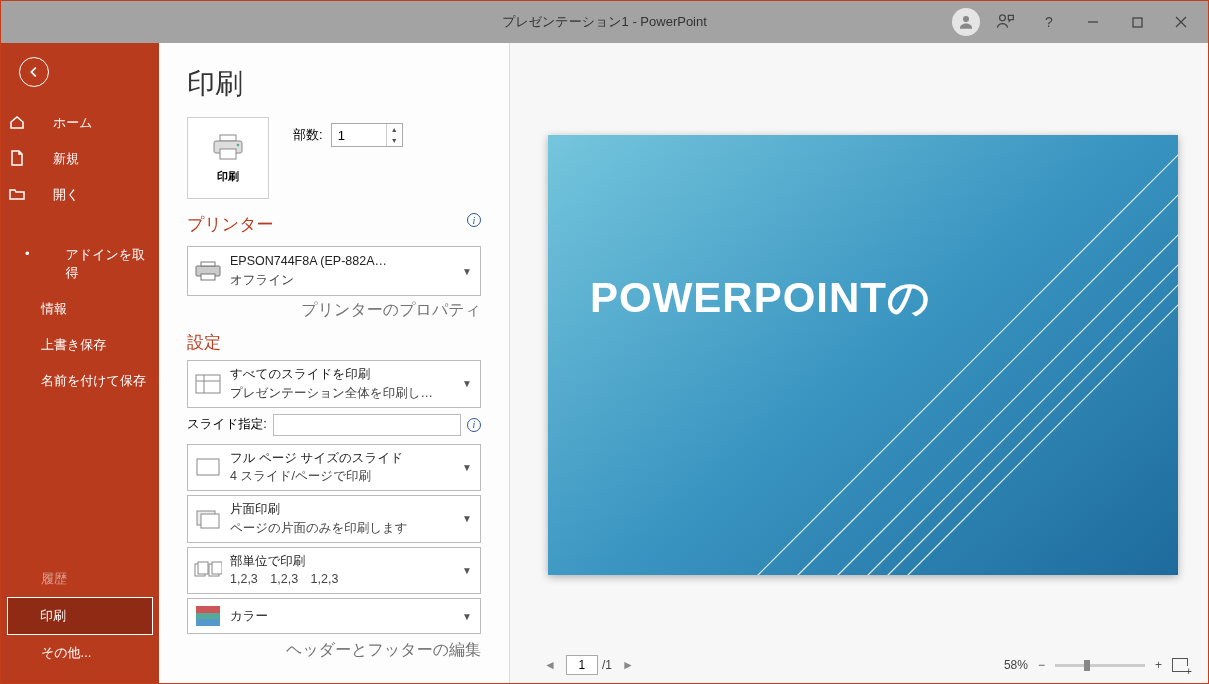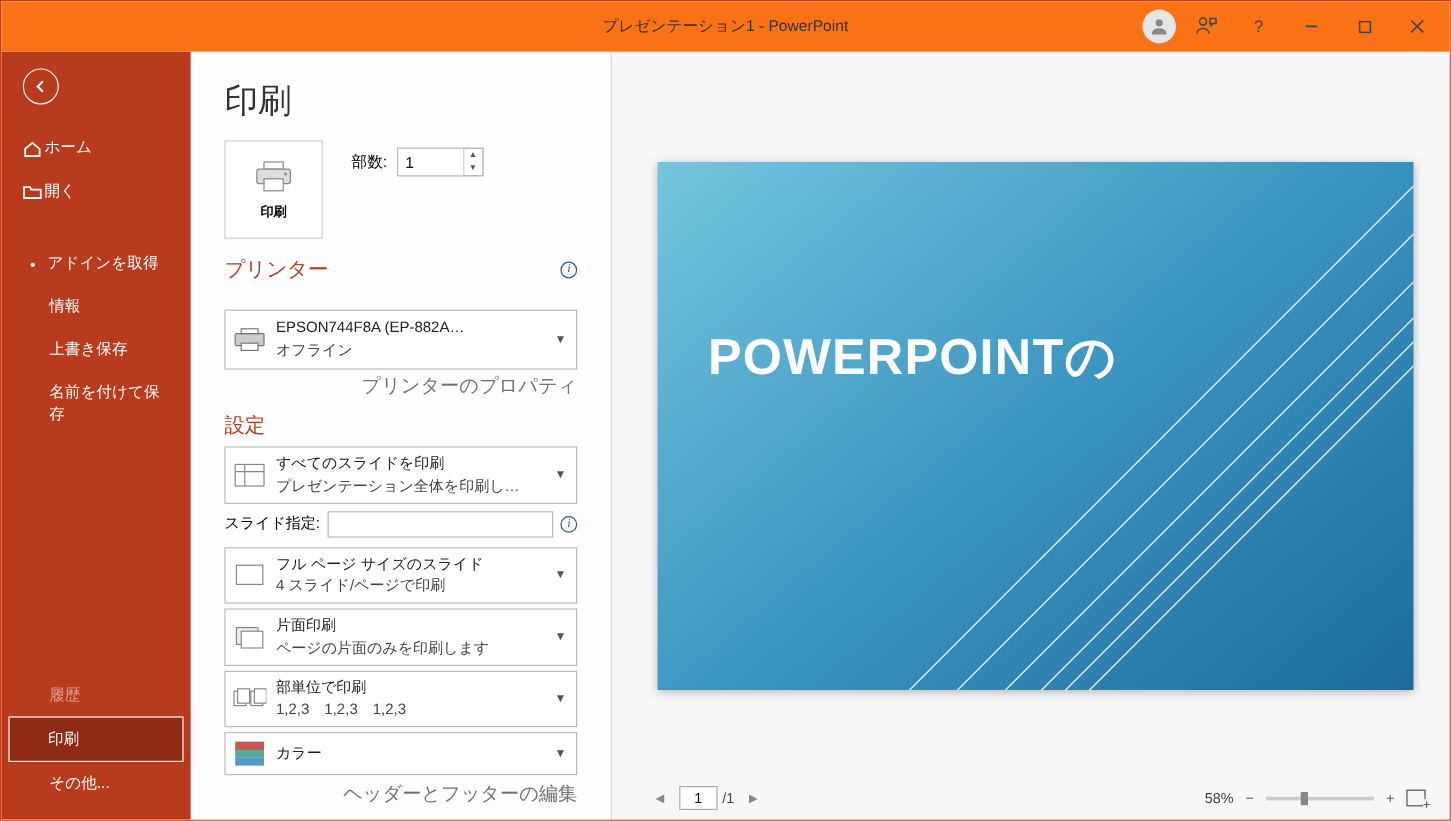--- a/index.html
+++ b/index.html
@@ -1,31 +1,31 @@
 <!DOCTYPE html>
 <html><head>
   <meta charset="utf-8">
   <style>
     * { margin: 0; padding: 0; box-sizing: border-box; font-family: "Yu Gothic UI", "Meiryo", sans-serif; }
     body { width: 1209px; height: 684px; overflow: hidden; background: #fff; border: 1px solid #c43e1c; }
     
-    .titlebar { height: 42px; display: flex; align-items: center; background: #f97316; position: relative; }
+    .titlebar { height: 42px; display: flex; align-items: center; background: #a3a3a3; position: relative; }
     .titlebar-title { position: absolute; left: 50%; transform: translateX(-50%); font-size: 13px; color: #333; }
     .titlebar-right { position: absolute; right: 8px; display: flex; align-items: center; gap: 6px; }
     .titlebar-btn { width: 38px; height: 32px; display: flex; align-items: center; justify-content: center; cursor: pointer; color: #444; font-size: 14px; }
     .avatar { width: 28px; height: 28px; border-radius: 50%; background: #e5e5e5; display: flex; align-items: center; justify-content: center; }
     .avatar svg { width: 18px; height: 18px; fill: #888; }
     .feedback-icon svg { width: 20px; height: 20px; fill: none; stroke: #444; stroke-width: 1.5; }
     
     .main { display: flex; height: calc(100% - 42px); }
     
     .sidebar { width: 158px; background: #b83b1e; color: #fff; display: flex; flex-direction: column; padding-top: 14px; font-size: 13px; }
     .back-btn { width: 30px; height: 30px; border: 1.5px solid #fff; border-radius: 50%; display: flex; align-items: center; justify-content: center; margin: 0 0 18px 18px; cursor: pointer; }
     .back-btn svg { width: 14px; height: 14px; stroke: #fff; stroke-width: 2; fill: none; }
-    .nav-item { display: flex; align-items: flex-end; gap: 2px; padding: 9px 18px; cursor: pointer; }
+    .nav-item { display: flex; align-items: flex-start; gap: 28px; padding: 9px 8px; cursor: pointer; }
     .nav-item.indent { padding-left: 40px; }
     .nav-item.indent.bullet::before { content: "•"; margin-right: 8px; margin-left: -16px; }
     .nav-item.selected { background: #8f2a14; border: 1px solid #fff; margin: 0 6px; padding-left: 32px; }
     .nav-item.disabled { color: rgba(255,255,255,0.5); }
     .nav-icon { width: 16px; height: 16px; }
     .nav-icon svg { width: 16px; height: 16px; stroke: #fff; fill: none; stroke-width: 1.5; }
     .nav-spacer { flex: 1; }
     .nav-gap { height: 24px; }
     
     .center { width: 350px; padding: 22px 28px 10px 28px; background: #fdfdfd; overflow: hidden; }
@@ -34,21 +34,21 @@
     .print-row { display: flex; align-items: flex-start; gap: 24px; margin-bottom: 14px; }
     .print-btn { width: 82px; height: 82px; border: 1px solid #d0d0d0; background: #fff; display: flex; flex-direction: column; align-items: center; justify-content: center; gap: 6px; cursor: pointer; }
     .print-btn svg { width: 34px; height: 30px; }
     .print-btn-label { font-size: 11px; font-weight: bold; }
     .copies { display: flex; align-items: center; gap: 8px; font-size: 13px; margin-top: 6px; justify-content: space-between; }
     .copies-input { width: 72px; height: 24px; border: 1px solid #aaa; position: relative; display: flex; }
     .copies-input input { width: 54px; border: none; padding: 0 6px; font-size: 13px; outline: none; }
     .spinner { width: 16px; display: flex; flex-direction: column; border-left: 1px solid #ccc; }
     .spinner-btn { flex: 1; display: flex; align-items: center; justify-content: center; font-size: 7px; color: #555; cursor: pointer; }
     
-    .section-header { display: flex; align-items: center; justify-content: space-between; margin-bottom: 22px; }
+    .section-header { display: flex; align-items: flex-start; justify-content: space-between; margin-bottom: 10px; }
     .section-title { font-size: 17px; color: #b83b1e; }
     .info-icon { width: 14px; height: 14px; border: 1.3px solid #2b579a; border-radius: 50%; color: #2b579a; display: flex; align-items: center; justify-content: center; font-size: 10px; font-style: italic; font-family: serif; cursor: pointer; }
     
     .combo { border: 1px solid #bbb; background: #fff; display: flex; align-items: center; padding: 4px 6px; gap: 8px; cursor: pointer; position: relative; margin-bottom: 4px; }
     .combo-icon { width: 28px; height: 24px; flex-shrink: 0; display: flex; align-items: center; justify-content: center; }
     .combo-text { flex: 1; min-width: 0; font-size: 12.5px; line-height: 1.5; }
     .combo-text .line1 { color: #222; white-space: nowrap; overflow: hidden; text-overflow: ellipsis; }
     .combo-text .line2 { color: #444; white-space: nowrap; overflow: hidden; text-overflow: ellipsis; }
     .combo-arrow { width: 12px; color: #555; font-size: 10px; }
     .combo.printer { height: 50px; }
@@ -128,20 +128,27 @@
         </svg>
     </div>
     <div class="nav-item">
       <span class="nav-icon"><svg viewBox="0 0 16 16">
             <path d="M2 8l6-5 6 5v6H2z"></path>
           </svg></span>
       <span>ホーム</span>
     </div>
     <div class="nav-item">
       <span class="nav-icon"><svg viewBox="0 0 16 16">
+            <path d="M3 1h7l3 3v11H3z"></path>
+            <path d="M10 1v3h3"></path>
+          </svg></span>
+      <span>新規</span>
+    </div>
+    <div class="nav-item">
+      <span class="nav-icon"><svg viewBox="0 0 16 16">
             <path d="M1 4h5l1 2h8v7H1z"></path>
           </svg></span>
       <span>開く</span>
     </div>
     <div class="nav-gap"></div>
     <div class="nav-item indent bullet">
       <span>アドインを取得</span>
     </div>
     <div class="nav-item indent">
       <span>情報</span>

